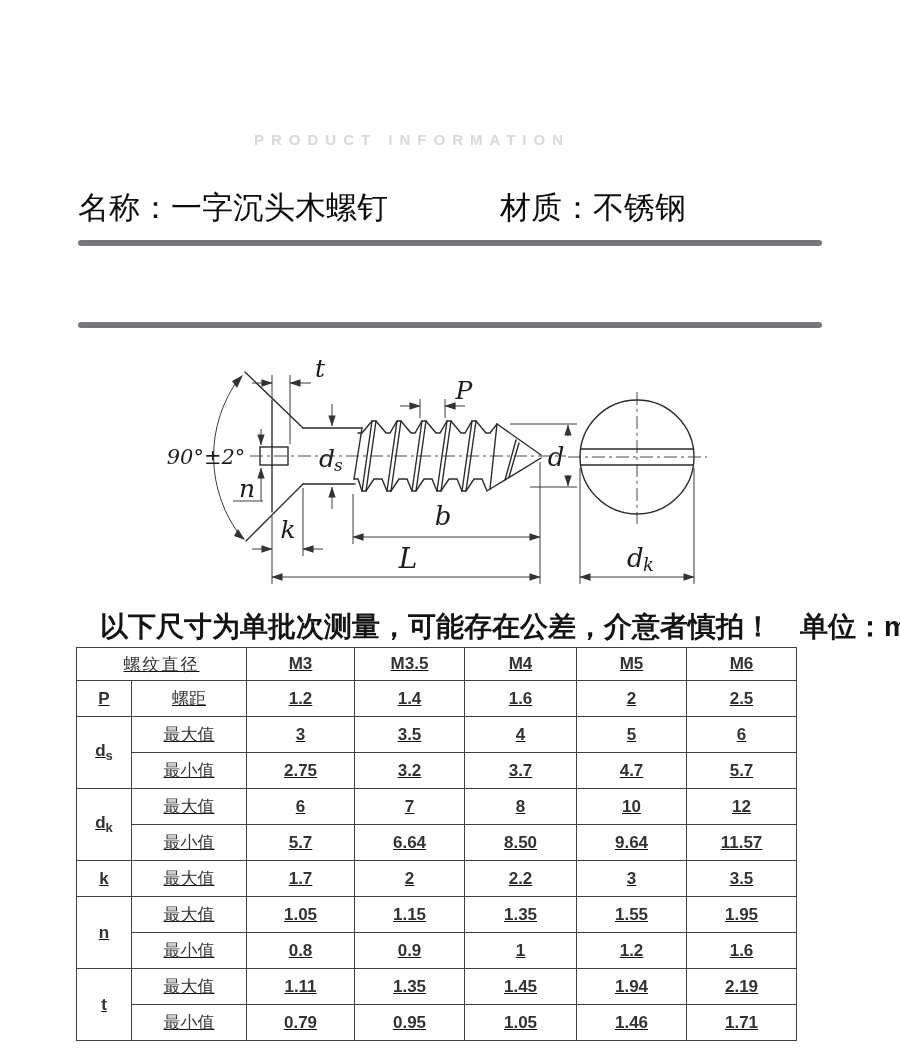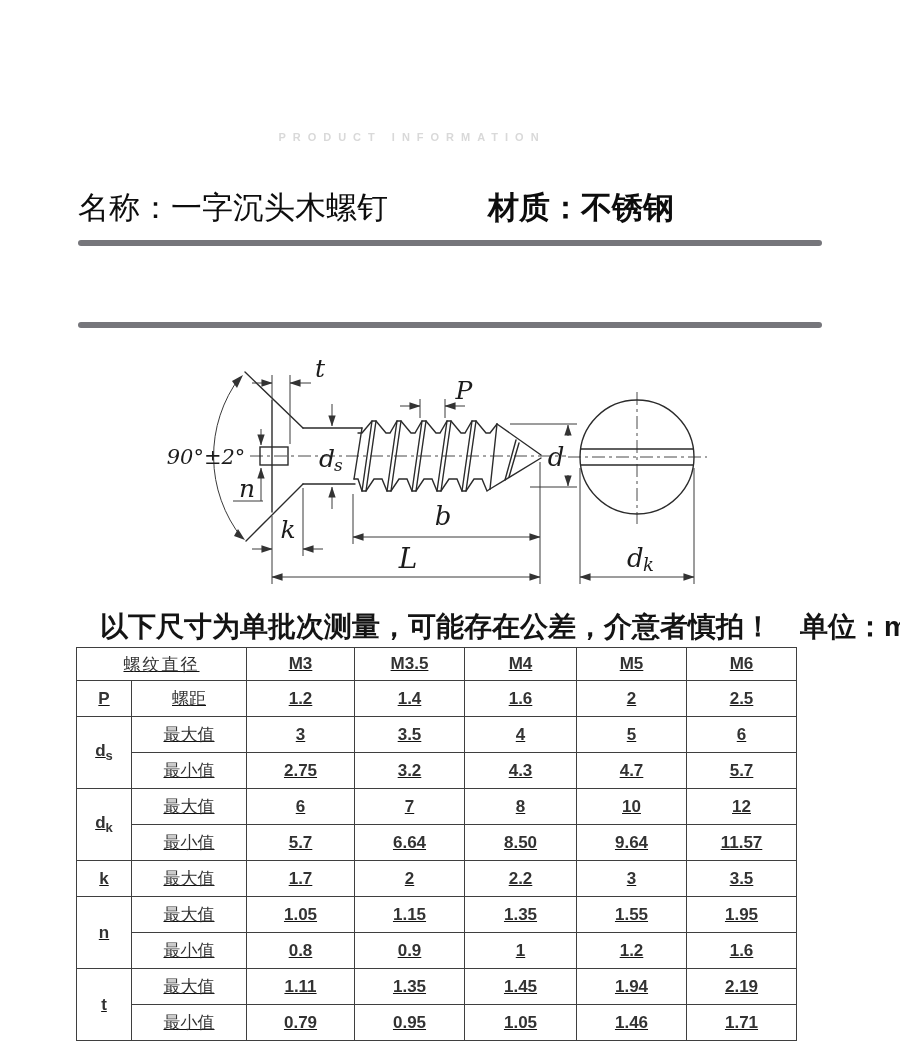--- a/index.html
+++ b/index.html
@@ -2,26 +2,26 @@
 <html><head>
 <meta charset="utf-8">
 <style>
   html,body{margin:0;padding:0;background:#fff;}
   #page{position:relative;width:900px;height:1064px;background:#fff;overflow:hidden;
         font-family:"Liberation Sans",sans-serif;color:#111;}
   .abs{position:absolute;}
 
   .title{top:46px;left:0;width:900px;text-align:center;font-size:78px;line-height:1.05;
          font-weight:900;color:#000;letter-spacing:3px;}
-  .subtitle{top:131px;left:0;width:824px;text-align:center;font-size:11px;font-weight:600;
+  .subtitle{top:131px;left:0;width:824px;text-align:center;font-size:15px;font-weight:600;
             color:#d9d9d9;letter-spacing:7px;}
 
   .detail-row{font-size:31px;font-weight:500;color:#0d0d0d;white-space:nowrap;}
   .dr1{top:187px;text-align:right;} .dr2{top:268px;}
-  .dcol-l{left:78px;} .dcol-r{left:488px;font-weight:bold;}
+  .dcol-l{left:78px;} .dcol-r{left:500px;}
   .divider{left:78px;width:744px;height:6px;background:#76767b;border-radius:3px;}
   .dv1{top:240px;} .dv2{top:322px;}
 
   .note{top:608px;left:100px;font-size:28px;font-weight:700;color:#141414;white-space:nowrap;}
   .note .unit{margin-left:28px;}
 
   
   svg.diagram{left:60px;top:348px;}
   .ol{stroke:#2b2b2b;stroke-width:1.4;fill:none;stroke-linecap:round;}
   .dim{stroke:#3a3a3a;stroke-width:1;fill:none;}
@@ -201,21 +201,21 @@
       <td class="num">3</td>
       <td class="num">3.5</td>
       <td class="num">4</td>
       <td class="num">5</td>
       <td class="num">6</td>
     </tr>
     <tr>
       <td>最小值</td>
       <td class="num">2.75</td>
       <td class="num">3.2</td>
-      <td class="num">4.3</td>
+      <td class="num">3.7</td>
       <td class="num">4.7</td>
       <td class="num">5.7</td>
     </tr>
     <tr>
       <td class="param" rowspan="2"><span>d</span><sub>k</sub></td>
       <td>最大值</td>
       <td class="num">6</td>
       <td class="num">7</td>
       <td class="num">8</td>
       <td class="num">10</td>

